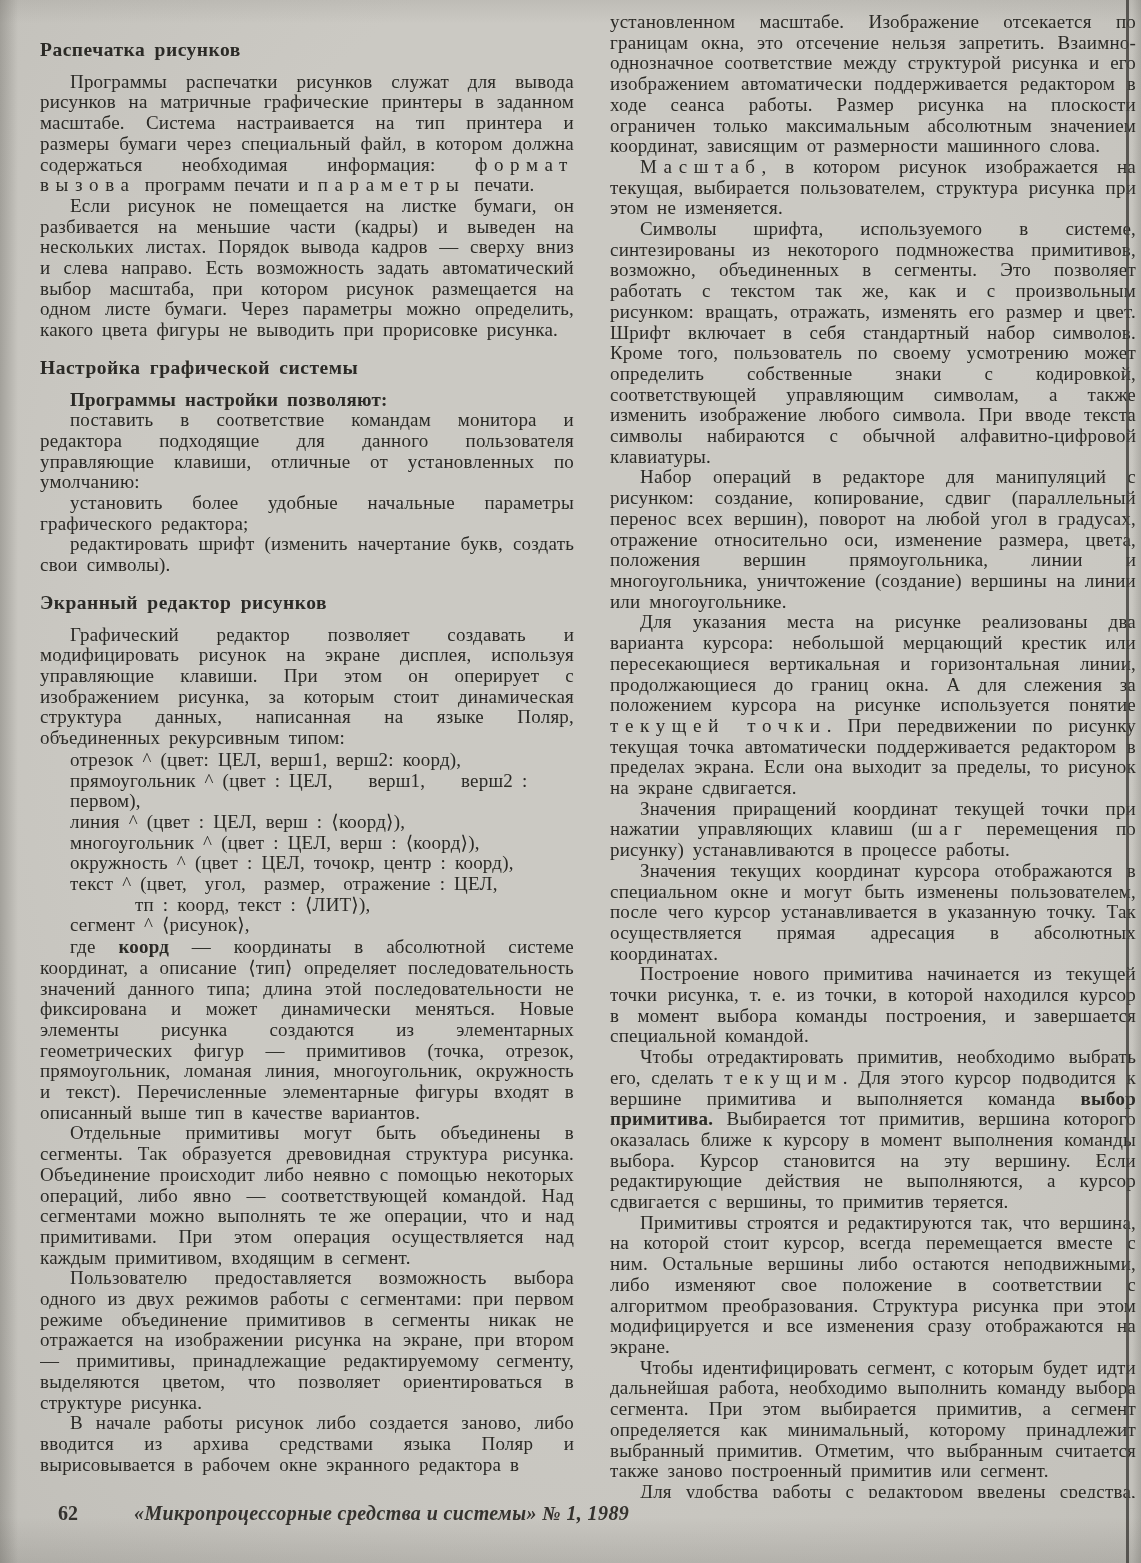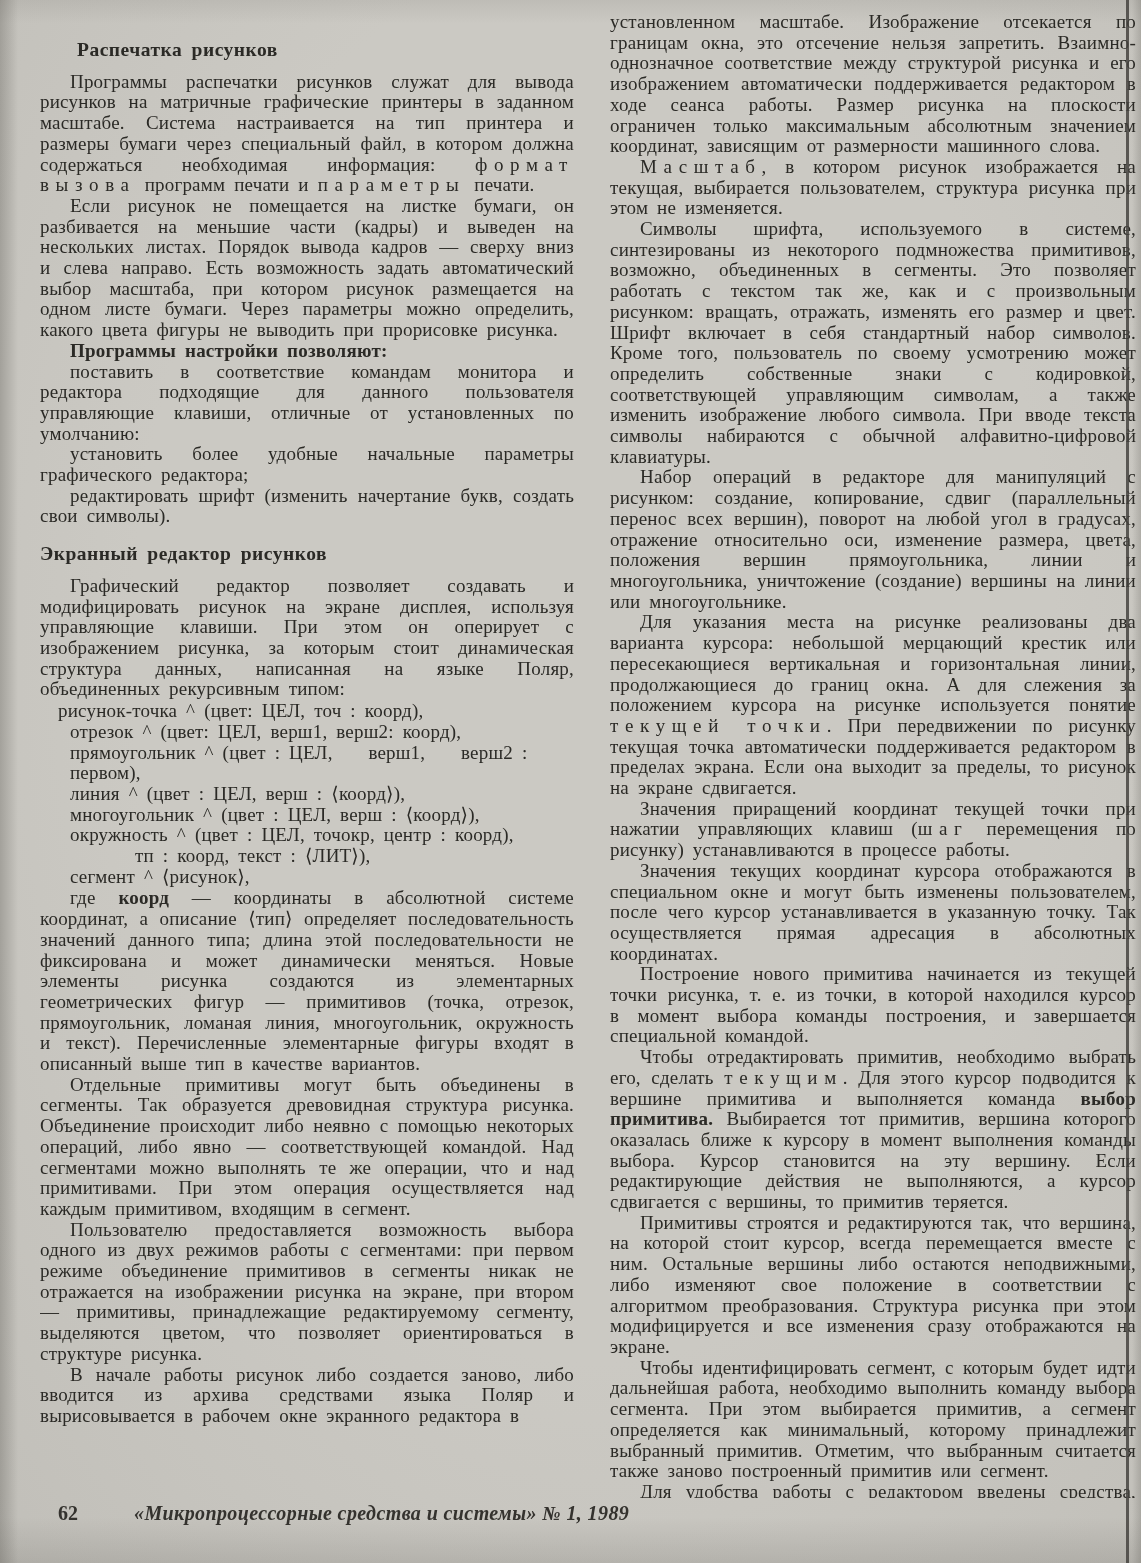--- a/index.html
+++ b/index.html
@@ -26,21 +26,21 @@
   }
   .col-left{left:40px;top:38px;width:534px;height:1452px;}
   .col-right{left:602px;top:12px;width:526px;height:1486px;}
   .col p{margin:0;text-indent:30px;}
   .col p.noindent{text-indent:0;}
   .col p.bold{font-weight:bold;}
   .head{
     font-weight:bold;font-size:19.5px;letter-spacing:0.5px;
     margin:17px 0 11px 0;text-align:left;text-indent:0;
   }
-  .col .head:first-child{margin-top:2px;margin-left:37px;}
+  .col .head:first-child{margin-top:2px;}
   .code{margin:1px 0;}
   .codeline{white-space:pre-wrap;text-align:left;}
   .sp{letter-spacing:.35em;}
   .b{font-weight:bold;}
   .gutter{
     position:absolute;left:1126px;top:0;width:3px;height:1563px;
     background:#45433f;opacity:.85;
   }
   .footer{
     position:absolute;left:58px;top:1502px;width:640px;
@@ -50,34 +50,35 @@
   .footer .journal{font-style:italic;font-weight:bold;letter-spacing:0.4px;}
 </style>
 </head>
 <body>
 
 <div class="page">
   <div class="col col-left" style="color: rgb(43, 42, 38);">
       <div class="head">Распечатка рисунков</div>
       <p><span>Программы распечатки рисунков служат для вывода рисунков на матричные графические принтеры в заданном масштабе. Система настраивается на тип принтера и размеры бумаги через специальный файл, в котором должна содержаться необходимая информация: </span><span class="sp">формат вызова</span><span> программ печати и </span><span class="sp">параметры</span><span> печати.</span></p>
       <p>Если рисунок не помещается на листке бумаги, он разбивается на меньшие части (кадры) и выведен на нескольких листах. Порядок вывода кадров — сверху вниз и слева направо. Есть возможность задать автоматический выбор масштаба, при котором рисунок размещается на одном листе бумаги. Через параметры можно определить, какого цвета фигуры не выводить при прорисовке рисунка.</p>
+      <div class="head">Настройка графической системы</div>
       <p class="bold">Программы настройки позволяют:</p>
       <p>поставить в соответствие командам монитора и редактора подходящие для данного пользователя управляющие клавиши, отличные от установленных по умолчанию:</p>
       <p>установить более удобные начальные параметры графического редактора;</p>
       <p>редактировать шрифт (изменить начертание букв, создать свои символы).</p>
       <div class="head">Экранный редактор рисунков</div>
       <p>Графический редактор позволяет создавать и модифицировать рисунок на экране дисплея, используя управляющие клавиши. При этом он оперирует с изображением рисунка, за которым стоит динамическая структура данных, написанная на языке Поляр, объединенных рекурсивным типом:</p>
       <div class="code">
-        <div class="codeline" style="padding-left: 18px;">рисунок-точка ^ (цвет: ЦЕЛ, точ : коорд),</div>
         <div class="codeline" style="padding-left: 30px;">отрезок ^ (цвет: ЦЕЛ, верш1, верш2: коорд),</div>
         <div class="codeline" style="padding-left: 30px;">прямоугольник ^ (цвет : ЦЕЛ,    верш1,    верш2 :</div>
         <div class="codeline" style="padding-left: 30px;">первом),</div>
         <div class="codeline" style="padding-left: 30px;">линия ^ (цвет : ЦЕЛ, верш : ⟨коорд⟩),</div>
         <div class="codeline" style="padding-left: 30px;">многоугольник ^ (цвет : ЦЕЛ, верш : ⟨коорд⟩),</div>
         <div class="codeline" style="padding-left: 30px;">окружность ^ (цвет : ЦЕЛ, точокр, центр : коорд),</div>
+        <div class="codeline" style="padding-left: 30px;">текст ^ (цвет,  угол,  размер,  отражение : ЦЕЛ,</div>
         <div class="codeline" style="padding-left: 95px;">тп : коорд, текст : ⟨ЛИТ⟩),</div>
         <div class="codeline" style="padding-left: 30px;">сегмент ^ ⟨рисунок⟩,</div>
       </div>
       <p><span>где </span><span class="b">коорд</span><span> — координаты в абсолютной системе координат, а описание ⟨тип⟩ определяет последовательность значений данного типа; длина этой последовательности не фиксирована и может динамически меняться. Новые элементы рисунка создаются из элементарных геометрических фигур — примитивов (точка, отрезок, прямоугольник, ломаная линия, многоугольник, окружность и текст). Перечисленные элементарные фигуры входят в описанный выше тип в качестве вариантов.</span></p>
       <p>Отдельные примитивы могут быть объединены в сегменты. Так образуется древовидная структура рисунка. Объединение происходит либо неявно с помощью некоторых операций, либо явно — соответствующей командой. Над сегментами можно выполнять те же операции, что и над примитивами. При этом операция осуществляется над каждым примитивом, входящим в сегмент.</p>
       <p>Пользователю предоставляется возможность выбора одного из двух режимов работы с сегментами: при первом режиме объединение примитивов в сегменты никак не отражается на изображении рисунка на экране, при втором — примитивы, принадлежащие редактируемому сегменту, выделяются цветом, что позволяет ориентироваться в структуре рисунка.</p>
       <p>В начале работы рисунок либо создается заново, либо вводится из архива средствами языка Поляр и вырисовывается в рабочем окне экранного редактора в</p>
     </div>
   <div class="col col-right" style="color: rgb(43, 42, 38); margin-left: 8px;">
       <p class="noindent">установленном масштабе. Изображение отсекается по границам окна, это отсечение нельзя запретить. Взаимно-однозначное соответствие между структурой рисунка и его изображением автоматически поддерживается редактором в ходе сеанса работы. Размер рисунка на плоскости ограничен только максимальным абсолютным значением координат, зависящим от размерности машинного слова.</p>

